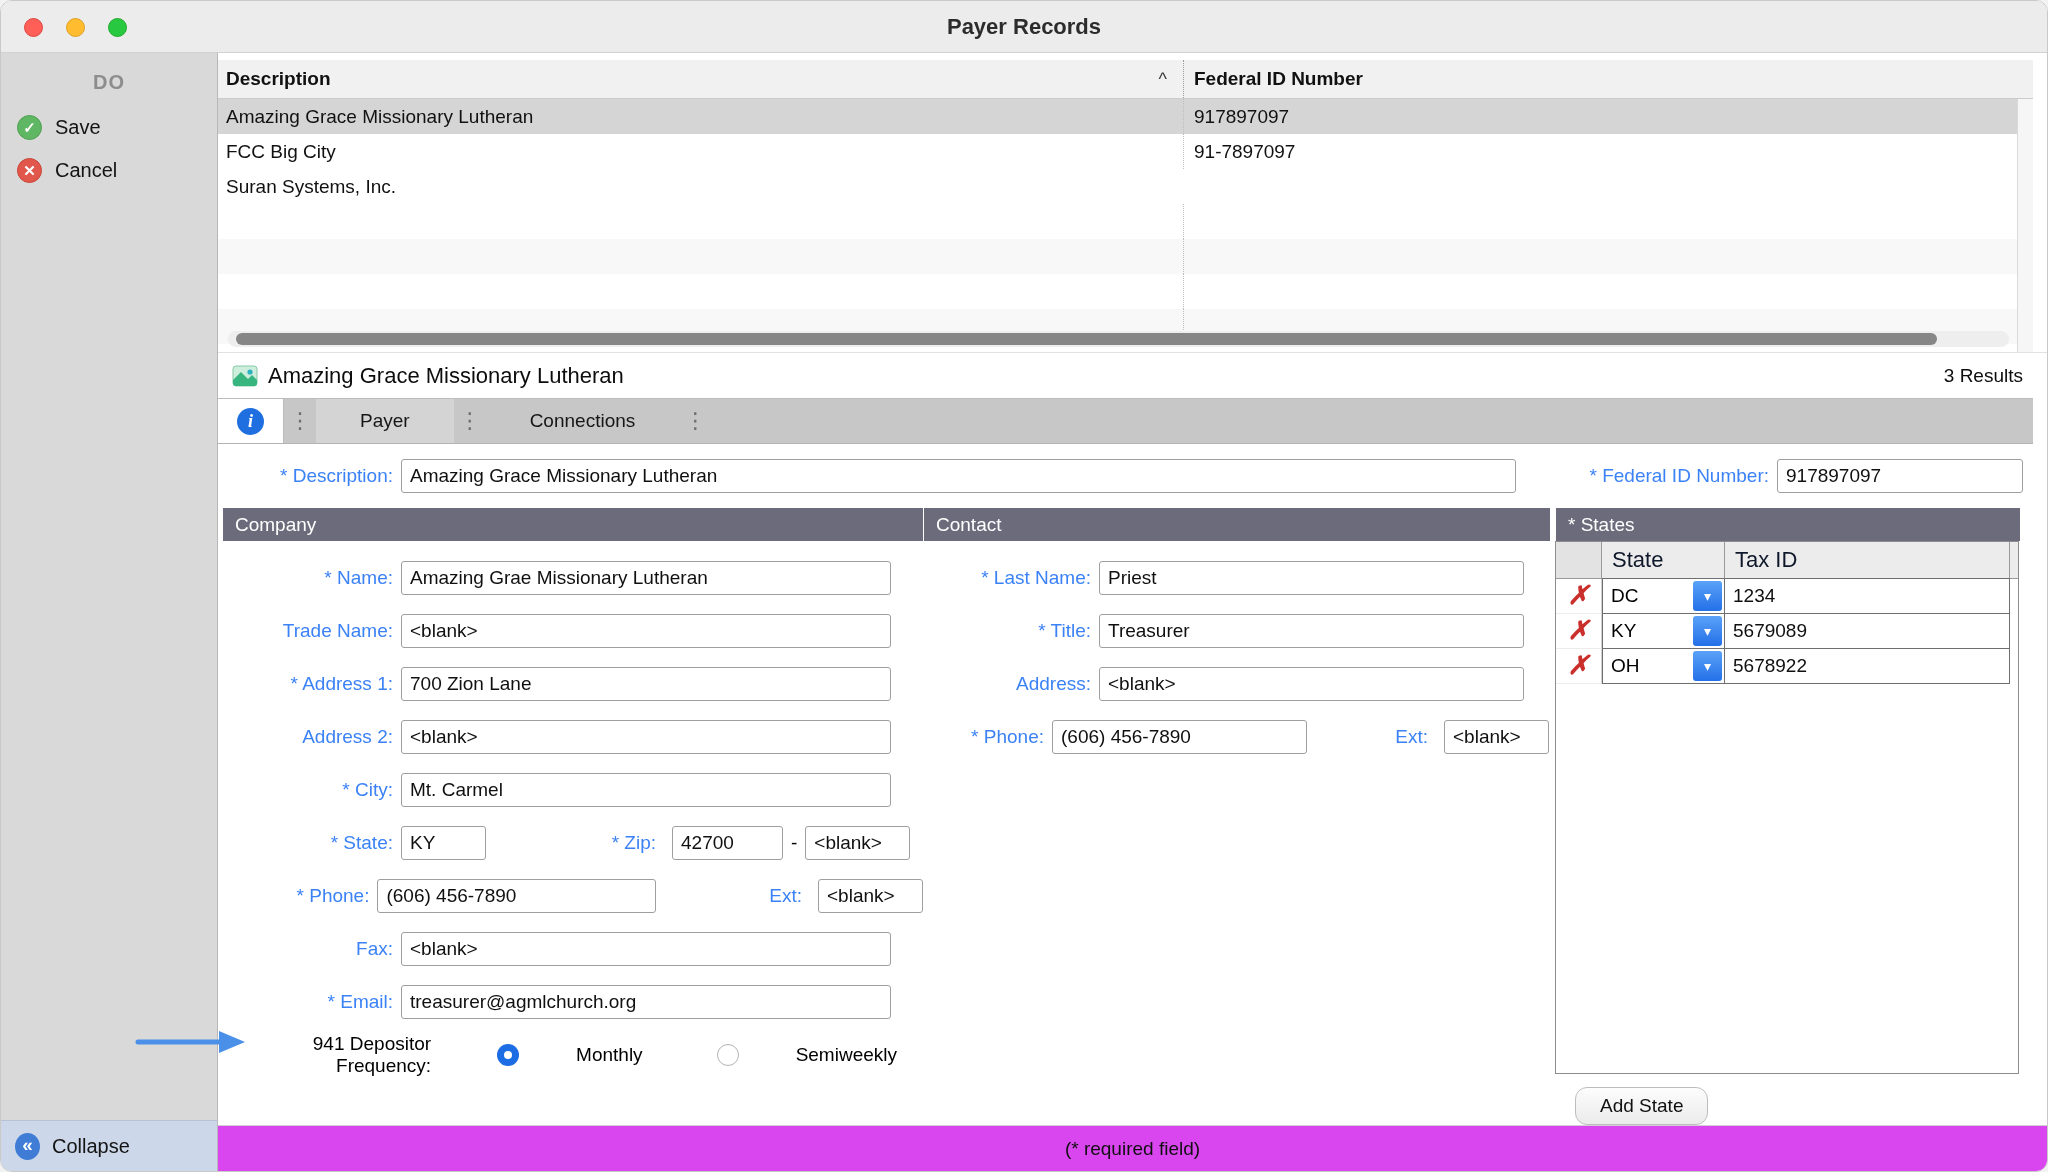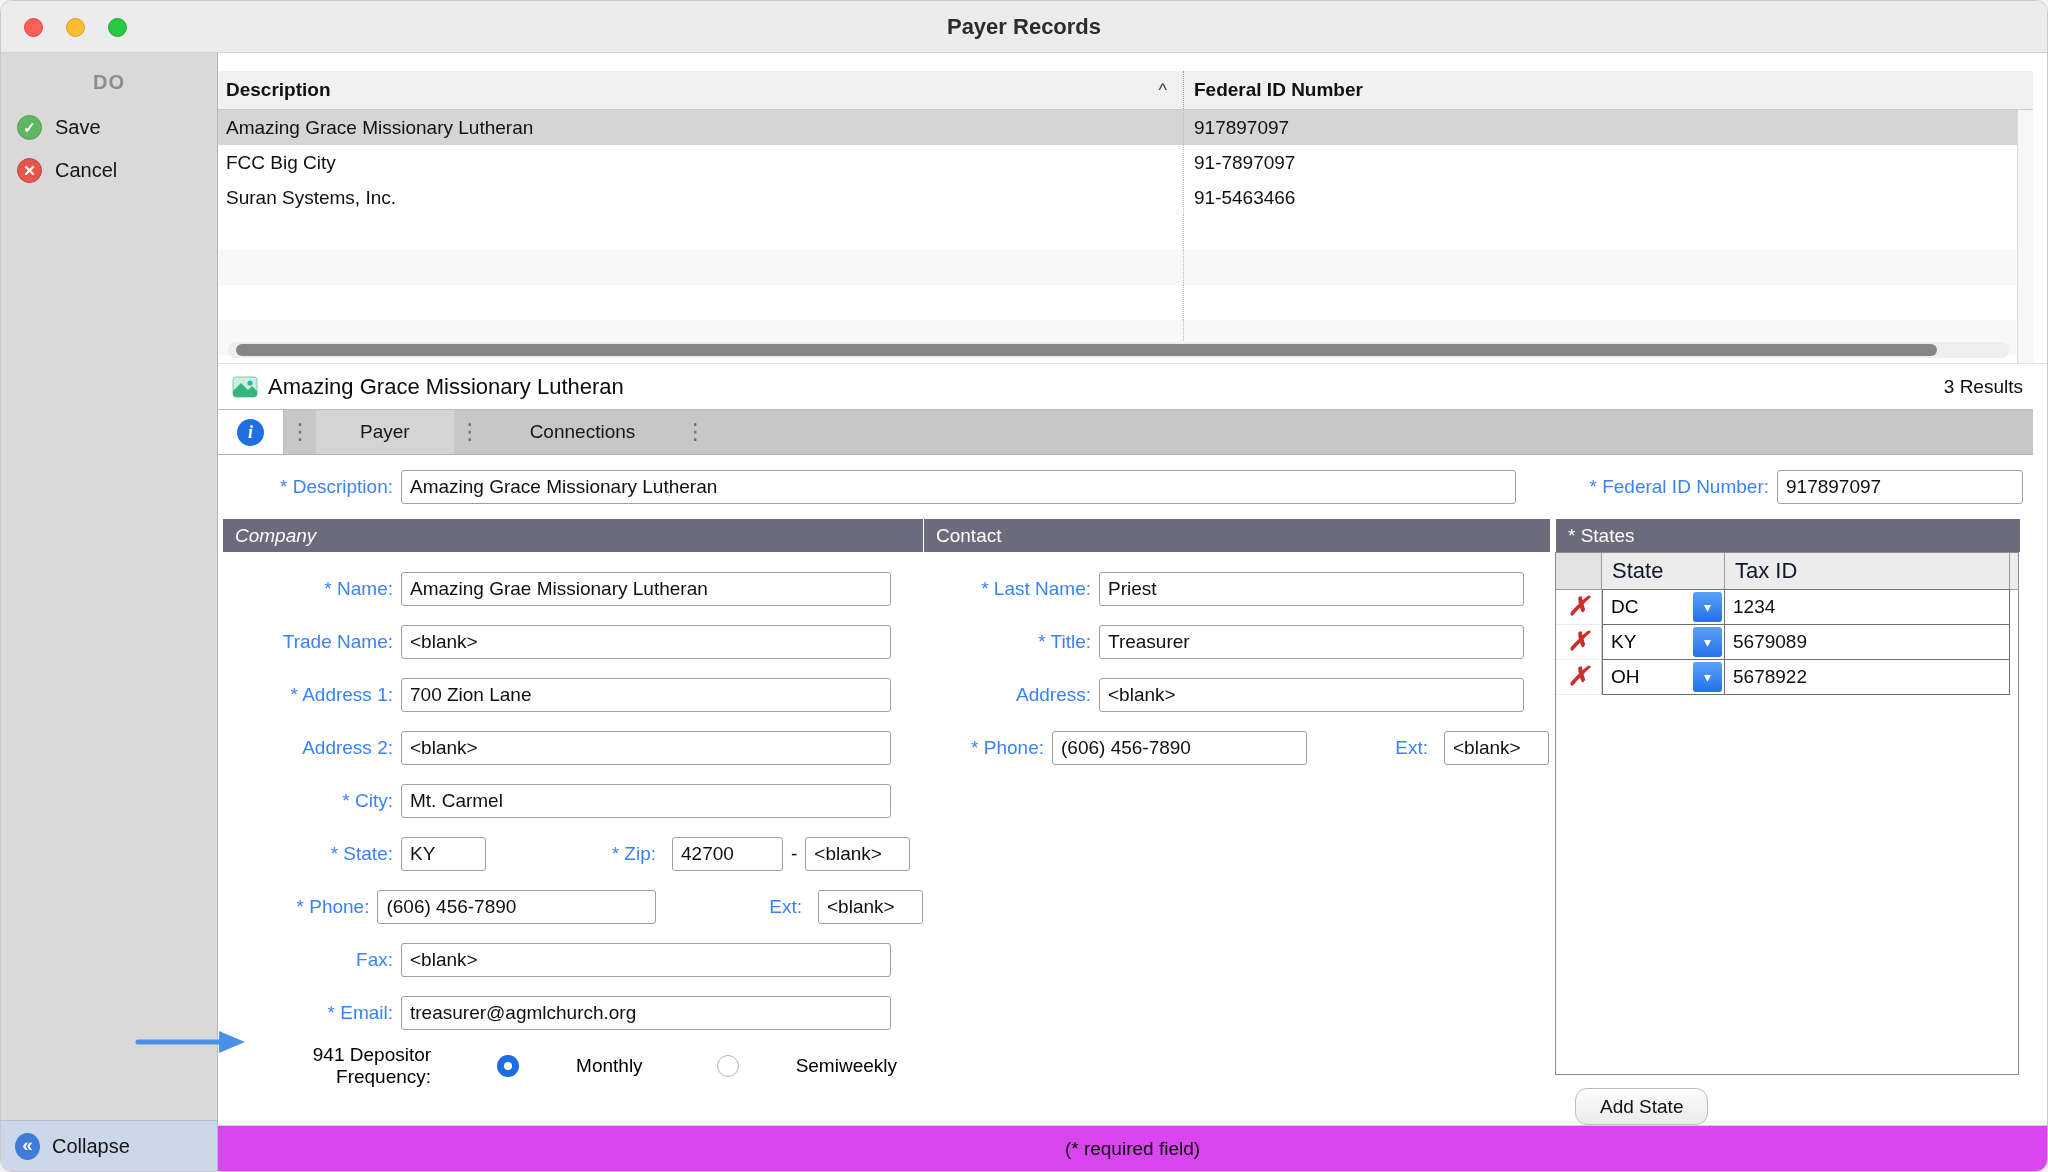--- a/index.html
+++ b/index.html
@@ -49,21 +49,21 @@
   .sb-spacer { flex:1; }
   .collapse-bar {
     flex:0 0 51px; background:#ccd7e9; border-top:1px solid #b6c2d5;
     display:flex; align-items:center; gap:12px; padding-left:14px; font-size:20px; color:#141414;
   }
   .ic-collapse { width:27px; height:27px; background:#3e7cd6; font-size:19px; padding-bottom:3px; }
 
   .main { flex:1; display:flex; flex-direction:column; background:#fff; min-width:0; position:relative; }
 
   
-  .records { flex:0 0 292px; margin:18px 14px 0 0; position:relative; overflow:hidden; }
+  .records { flex:0 0 292px; margin:7px 14px 0 0; position:relative; overflow:hidden; }
   .rt-header {
     display:flex; height:39px; align-items:stretch;
     background:#f1f1f1; border-bottom:1px solid #cccccc; font-weight:700; font-size:19px; color:#111;
   }
   .rt-hdesc { width:965px; display:flex; align-items:center; justify-content:space-between; padding:0 16px 0 8px; }
   .sort-caret { font-size:18px; color:#3c3c3c; font-weight:400; }
   .rt-hfed { flex:1; display:flex; align-items:center; padding-left:10px; border-left:1px dotted #9d9d9d; }
   .rt-row { display:flex; height:35px; font-size:19px; color:#111; align-items:stretch; }
   .rt-row.selected { background:#d5d5d5; }
   .rt-row.shade { background:#f8f8f8; }
@@ -106,21 +106,21 @@
     height:34px; border:1px solid #9f9f9f; border-radius:3px; background:#fff;
     font-family:"Liberation Sans", sans-serif; font-size:19px; color:#101010; padding:0 8px;
   }
   .desc-lbl { width:170px; margin-right:8px; }
   .desc-fld { width:1115px; }
   .fedid-lbl { flex:1; margin-right:8px; }
   .fedid-fld { width:246px; }
 
   .sect-row { flex:0 0 33px; display:flex; padding-left:5px; }
   .sect { background:#6b6b7b; color:#fff; font-size:19px; display:flex; align-items:center; padding-left:12px; }
-  .sect-company { width:700px;font-style:italic; }
+  .sect-company { width:700px; }
   .sect-contact { width:626px; margin-left:1px; }
   .sect-states { width:464px; margin-left:6px; }
 
   .form-body { flex:1; display:flex; padding-left:5px; min-height:0; }
   .col-company { width:700px; padding-top:10px; }
   .col-contact { width:626px; padding-top:10px; }
   .col-states { width:464px; margin-left:6px; display:flex; flex-direction:column; }
 
   .frow { display:flex; align-items:center; height:53px; }
   .col-company .lbl { width:170px; margin-right:8px; }
@@ -217,21 +217,20 @@
         <div class="rt-row selected">
           <div class="rt-desc">Amazing Grace Missionary Lutheran</div>
           <div class="rt-fed">917897097</div>
         </div>
         <div class="rt-row">
           <div class="rt-desc">FCC Big City</div>
           <div class="rt-fed">91-7897097</div>
         </div>
         <div class="rt-row">
           <div class="rt-desc">Suran Systems, Inc.</div>
-          <div class="rt-fed">91-5463466</div>
         </div>
         <div class="rt-row">
           <div class="rt-desc"></div>
             <div class="rt-fed"></div>
         </div>
         <div class="rt-row shade">
           <div class="rt-desc"></div>
             <div class="rt-fed"></div>
         </div>
         <div class="rt-row">

